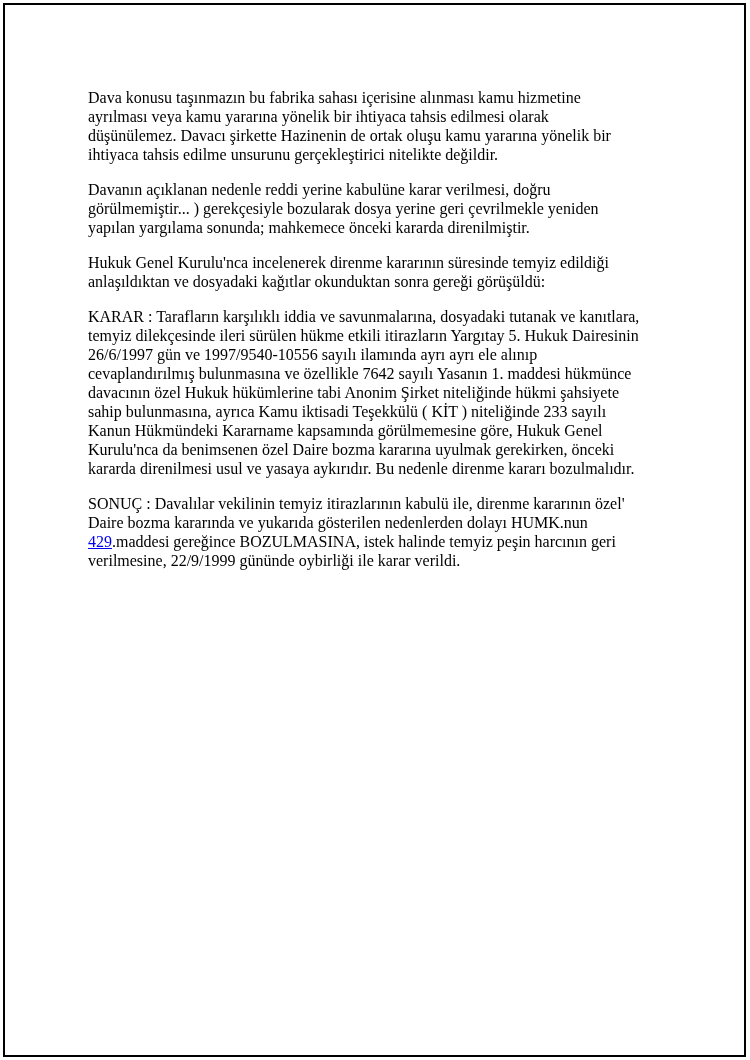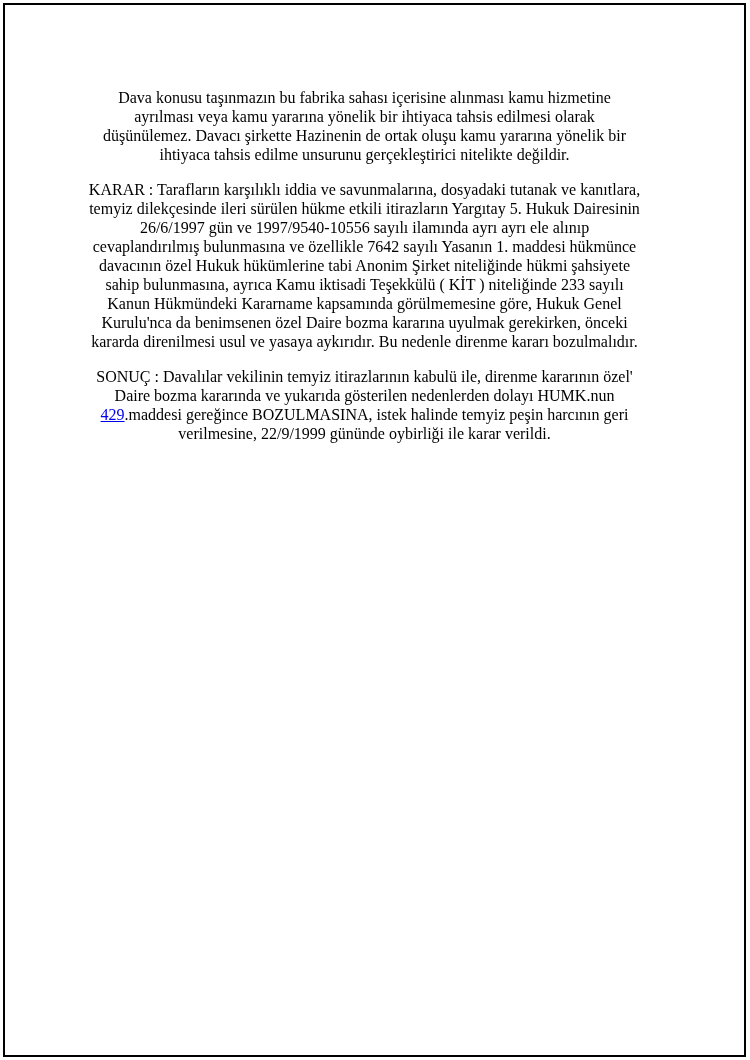--- a/index.html
+++ b/index.html
@@ -29,39 +29,40 @@
     left: 88px;
     width: 565px;
     color: #000000;
     font-family: "Liberation Serif", "DejaVu Serif", serif;
     font-size: 16px;
     line-height: 19px;
     text-align: left;
   }
   .content p {
     margin: 0 12px 16px 0;
-    text-align: center;
   }
   .lead {
     font-weight: normal;
   }
   .doc-link {
     text-decoration: underline;
     cursor: pointer;
   }
 </style>
 </head>
 <body>
 
 <div class="page">
   <div class="frame"></div>
   <div class="content">
 
     <p>Dava konusu taşınmazın bu fabrika sahası içerisine alınması kamu hizmetine ayrılması veya kamu yararına yönelik bir ihtiyaca tahsis edilmesi olarak düşünülemez. Davacı şirkette Hazinenin de ortak oluşu kamu yararına yönelik bir ihtiyaca tahsis edilme unsurunu gerçekleştirici nitelikte değildir.</p>
 
+    <p>Davanın açıklanan nedenle reddi yerine kabulüne karar verilmesi, doğru görülmemiştir... ) gerekçesiyle bozularak dosya yerine geri çevrilmekle yeniden yapılan yargılama sonunda; mahkemece önceki kararda direnilmiştir.</p>
 
+    <p>Hukuk Genel Kurulu'nca incelenerek direnme kararının süresinde temyiz edildiği anlaşıldıktan ve dosyadaki kağıtlar okunduktan sonra gereği görüşüldü:</p>
 
     <p><span class="lead">KARAR :</span><span> Tarafların karşılıklı iddia ve savunmalarına, dosyadaki tutanak ve kanıtlara, temyiz dilekçesinde ileri sürülen hükme etkili itirazların Yargıtay 5. Hukuk Dairesinin 26/6/1997 gün ve 1997/9540-10556 sayılı ilamında ayrı ayrı ele alınıp cevaplandırılmış bulunmasına ve özellikle 7642 sayılı Yasanın 1. maddesi hükmünce davacının özel Hukuk hükümlerine tabi Anonim Şirket niteliğinde hükmi şahsiyete sahip bulunmasına, ayrıca Kamu iktisadi Teşekkülü ( KİT ) niteliğinde 233 sayılı Kanun Hükmündeki Kararname kapsamında görülmemesine göre, Hukuk Genel Kurulu'nca da benimsenen özel Daire bozma kararına uyulmak gerekirken, önceki kararda direnilmesi usul ve yasaya aykırıdır. Bu nedenle direnme kararı bozulmalıdır.</span></p>
 
     <p><span class="lead">SONUÇ :</span><span> Davalılar vekilinin temyiz itirazlarının kabulü ile, direnme kararının özel' Daire bozma kararında ve yukarıda gösterilen nedenlerden dolayı HUMK.nun </span><a class="doc-link" style="color: rgb(0, 0, 238);">429</a><span>.maddesi gereğince BOZULMASINA, istek halinde temyiz peşin harcının geri verilmesine, 22/9/1999 gününde oybirliği ile karar verildi.</span></p>
 
   </div>
 </div>
 
 </body></html>

